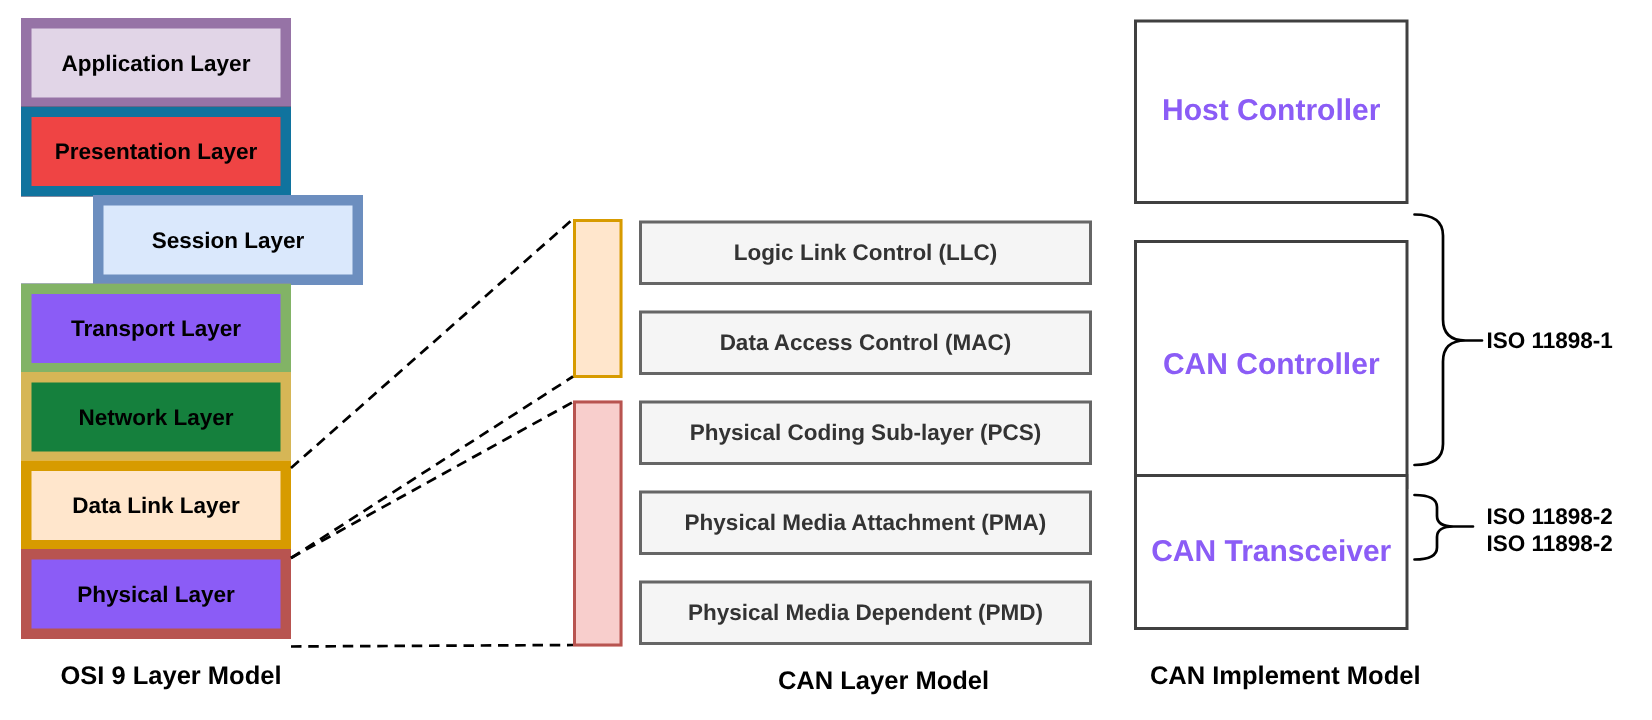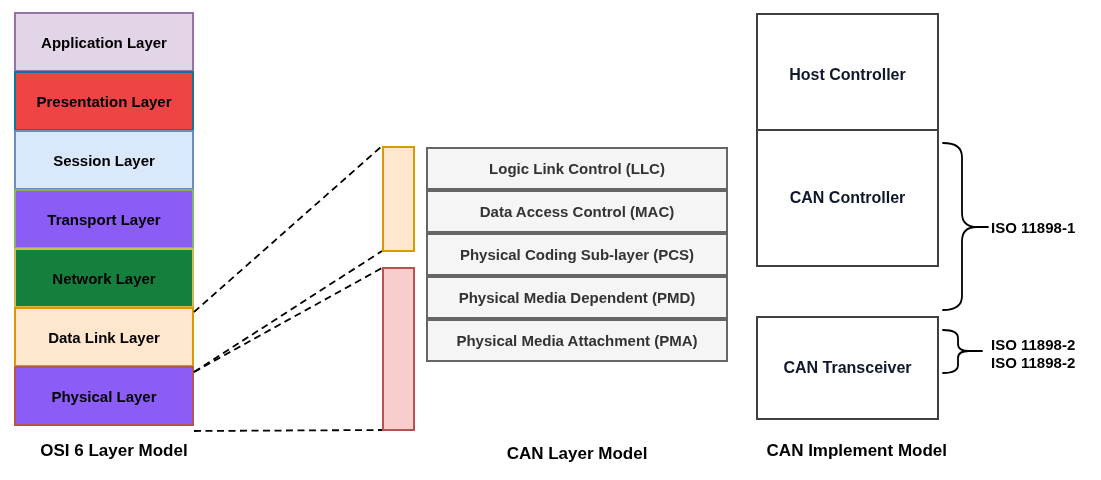--- a/index.html
+++ b/index.html
@@ -8,61 +8,61 @@
     width:1101px;height:480px;
     background:#ffffff;
     font-family:"Liberation Sans", sans-serif;
     overflow:hidden;
   }
   
   .osi-stack{position:absolute;left:14px;top:12px;width:180px;}
   .osi-layer{
     box-sizing:border-box;
     width:180px;height:60px;
-    border:2px solid #d946ef;
+    border:7px solid #d946ef;
     margin-top:-1px;
     display:flex;align-items:center;justify-content:center;
     font-size:15px;font-weight:bold;color:#000;
     text-align:center;
   }
   .osi-layer:first-child{margin-top:0;}
   
   .map-bar{position:absolute;box-sizing:border-box;width:33px;border:2px solid;}
   #bar-datalink{left:382px;top:146px;height:106px;}
   #bar-physical{left:382px;top:267px;height:164px;}
   
-  .can-stack{position:absolute;left:426px;top:147px;width:302px;display:flex;flex-direction:column;}
+  .can-stack{position:absolute;left:426px;top:147px;width:302px;display:flex;flex-direction:column;gap:17px;}
   .can-box{
     box-sizing:border-box;
     width:302px;height:43px;
     background:#F5F5F5;border:2px solid #666666;
     display:flex;align-items:center;justify-content:center;
     font-size:15px;font-weight:bold;color:#333333;
     text-align:center;
   }
   
   .impl-box{
     position:absolute;box-sizing:border-box;
     left:756px;width:183px;
     background:#ffffff;border:2px solid #404040;
     display:flex;align-items:center;justify-content:center;
-    font-size:16px;font-weight:bold;color:#0f172a;
+    font-size:20px;font-weight:bold;color:#8b5cf6;
     text-align:center;
   }
   #box-host{top:13px;height:123px;}
-  #box-controller{top:129px;height:138px;}
+  #box-controller{top:160px;height:166px;}
   #box-transceiver{top:316px;height:104px;}
   
   .caption{
     position:absolute;
     font-size:17px;font-weight:bold;color:#000;
     text-align:center;white-space:nowrap;
   }
   #caption-osi{left:14px;top:441px;width:200px;}
-  #caption-can{left:426px;top:444px;width:302px;}
+  #caption-can{left:438px;top:444px;width:302px;}
   #caption-impl{left:747px;top:441px;width:200px;text-align:right;}
   
   .iso-label{
     position:absolute;left:991px;
     font-size:15px;font-weight:bold;color:#000;
     white-space:nowrap;line-height:18px;text-align:center;
   }
   #iso-1{top:219px;}
   #iso-23{top:336px;}
   
@@ -73,56 +73,56 @@
 
 <div id="canvas">
 
   <div class="osi-stack">
     <div class="osi-layer" style="background: rgb(225, 213, 231); border-color: rgb(150, 115, 166);">
       <span>Application Layer</span>
     </div>
     <div class="osi-layer" style="background: #ef4444; border-color: rgb(16, 115, 158);">
       <span>Presentation Layer</span>
     </div>
-    <div class="osi-layer" style="background: rgb(218, 232, 252); border-color: rgb(108, 142, 191);">
+    <div class="osi-layer" style="background: rgb(218, 232, 252); border-color: rgb(108, 142, 191); margin-left: 48px;">
       <span>Session Layer</span>
     </div>
     <div class="osi-layer" style="background: #8b5cf6; border-color: rgb(130, 179, 102);">
       <span>Transport Layer</span>
     </div>
     <div class="osi-layer" style="background: #15803d; border-color: rgb(214, 182, 86);">
       <span>Network Layer</span>
     </div>
     <div class="osi-layer" style="background: rgb(255, 230, 204); border-color: rgb(215, 155, 0);">
       <span>Data Link Layer</span>
     </div>
     <div class="osi-layer" style="background: #8b5cf6; border-color: rgb(184, 84, 80);">
       <span>Physical Layer</span>
     </div>
   </div>
-  <div class="caption" id="caption-osi">OSI 6 Layer Model</div>
+  <div class="caption" id="caption-osi">OSI 9 Layer Model</div>
 
   <div class="map-bar" id="bar-datalink" style="background: rgb(255, 230, 204); border-color: rgb(215, 155, 0);"></div>
   <div class="map-bar" id="bar-physical" style="background: rgb(248, 206, 204); border-color: rgb(184, 84, 80);"></div>
 
   <div class="can-stack">
     <div class="can-box">
       <span>Logic Link Control (LLC)</span>
     </div>
     <div class="can-box">
       <span>Data Access Control (MAC)</span>
     </div>
     <div class="can-box">
       <span>Physical Coding Sub-layer (PCS)</span>
     </div>
     <div class="can-box">
-      <span>Physical Media Dependent (PMD)</span>
+      <span>Physical Media Attachment (PMA)</span>
     </div>
     <div class="can-box">
-      <span>Physical Media Attachment (PMA)</span>
+      <span>Physical Media Dependent (PMD)</span>
     </div>
   </div>
   <div class="caption" id="caption-can">CAN Layer Model</div>
 
   <div class="impl-box" id="box-host">
     <span>Host Controller</span>
   </div>
   <div class="impl-box" id="box-controller">
     <span>CAN Controller</span>
   </div>

